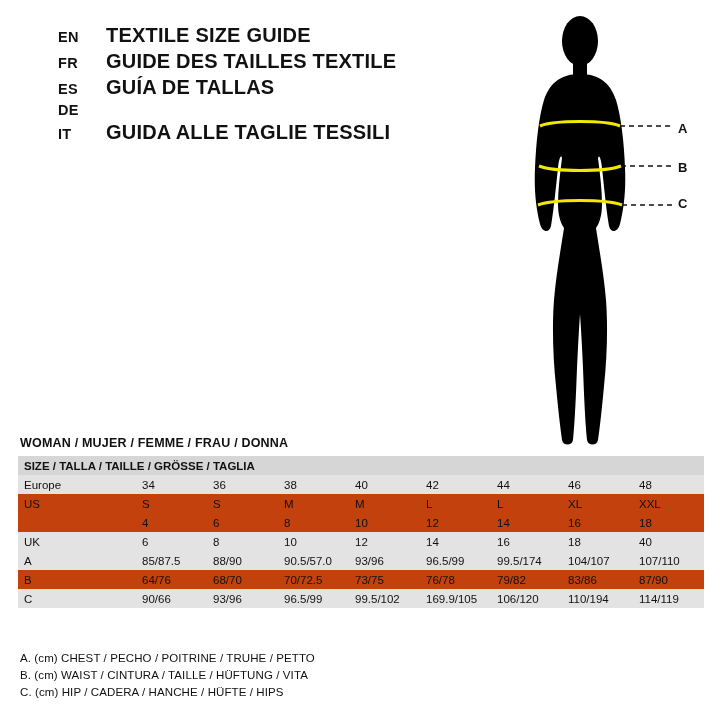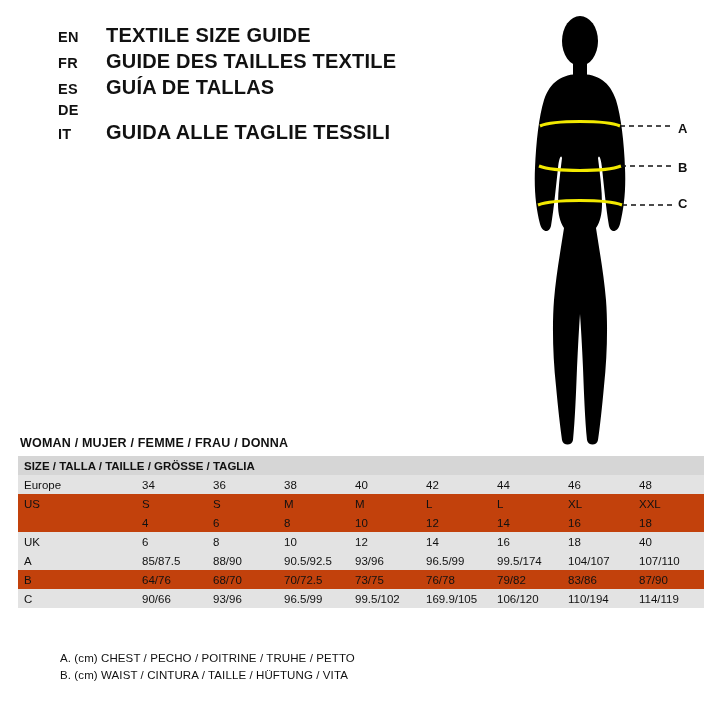--- a/index.html
+++ b/index.html
@@ -102,21 +102,20 @@
   #footnotes {
     position: absolute;
     left: 20px;
     top: 652px;
     width: 600px;
   }
   .footnote {
     font-size: 11.5px;
     letter-spacing: 0.1px;
     margin-bottom: 5px;
-    margin-left: 40px;
   }
 </style>
 </head>
 <body>
 
 <div id="title-block">
   <div class="title-row">
     <span class="title-lang">EN</span>
     <span class="title-text">Textile Size Guide</span>
   </div>
@@ -256,21 +255,21 @@
         <td>12</td>
         <td>14</td>
         <td>16</td>
         <td>18</td>
         <td>40</td>
       </tr>
       <tr class="row-shaded">
         <td>A</td>
         <td>85/87.5</td>
         <td>88/90</td>
-        <td>90.5/92.5</td>
+        <td>90.5/57.0</td>
         <td>93/96</td>
         <td>96.5/99</td>
         <td>99.5/174</td>
         <td>104/107</td>
         <td>107/110</td>
       </tr>
       <tr class="row-plain">
         <td>B</td>
         <td>64/76</td>
         <td>68/70</td>
@@ -292,13 +291,14 @@
         <td>110/194</td>
         <td>114/119</td>
       </tr>
     </tbody>
   </table>
 </div>
 
 <div id="footnotes">
   <div class="footnote">A. (cm) CHEST / PECHO / POITRINE / TRUHE / PETTO</div>
   <div class="footnote">B. (cm) WAIST / CINTURA / TAILLE / HÜFTUNG / VITA</div>
+  <div class="footnote">C. (cm) HIP / CADERA / HANCHE / HÜFTE / HIPS</div>
 </div>
 
 </body></html>

